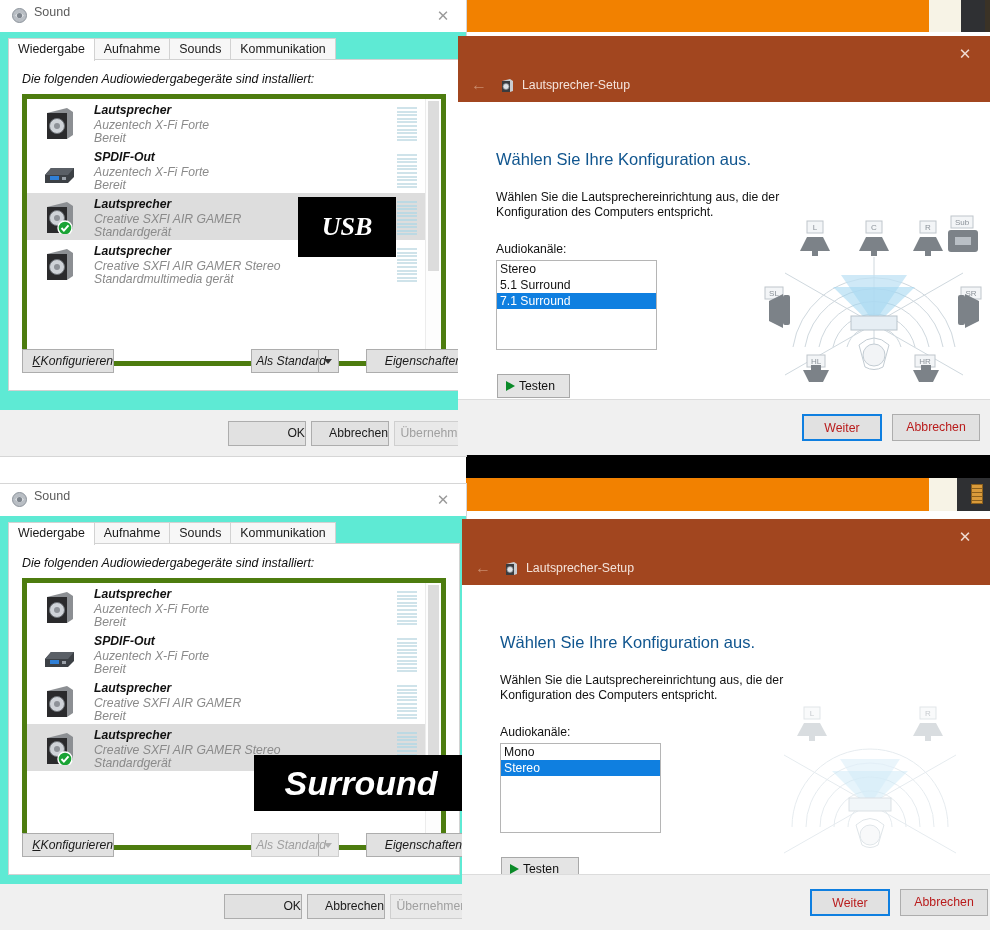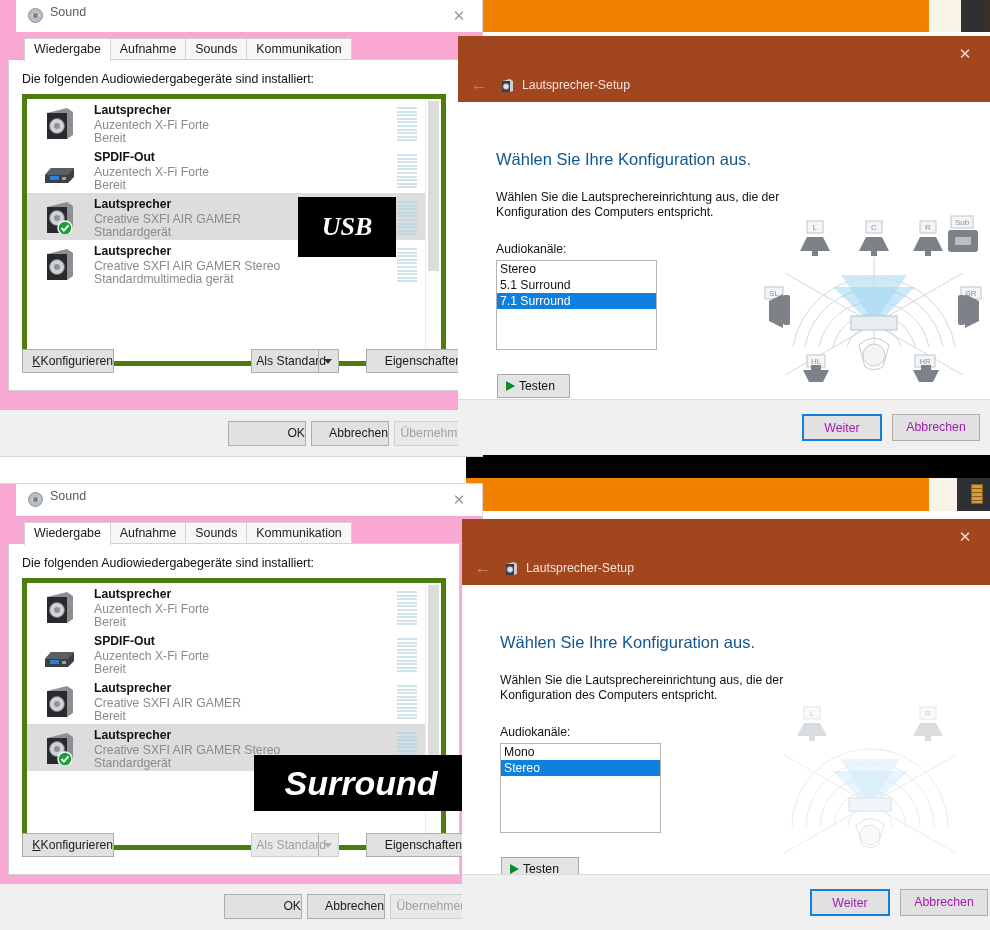--- a/index.html
+++ b/index.html
@@ -16,35 +16,35 @@
 
   .bg-orange-mid{position:absolute;left:466px;top:478px;width:463px;height:33px;background:#f28100;}
   .bg-cream-mid{position:absolute;left:929px;top:478px;width:28px;height:33px;background:#f7f3e6;}
   .bg-dark-mid{position:absolute;left:957px;top:478px;width:33px;height:33px;background:#2f3033;}
   .bg-mid-icon{position:absolute;left:971px;top:484px;width:12px;height:20px;background:#d99a3a;
      border:1px solid #8a5f1d;box-sizing:border-box;}
   .bg-mid-icon i{display:block;height:3px;border-bottom:1px solid #8a5f1d;}
   .bg-black-band2{position:absolute;left:466px;top:455px;width:524px;height:23px;background:#000;}
 
   
-  .win{position:absolute;background:#f9a8d4;box-shadow:0 0 0 1px #d6d6d6;padding-left:16px;}
+  .win{position:absolute;background:#5eead4;box-shadow:0 0 0 1px #d6d6d6;}
   .win-title{height:32px;position:relative;background:#ffffff;}
   .win-title .wt-icon{position:absolute;left:11px;top:7px;width:17px;height:17px;}
   .win-title .wt-text{position:absolute;left:34px;top:5px;font-size:12.5px;color:#5b5b5b;}
   .win-close{position:absolute;right:0;top:0;width:46px;height:31px;color:#9a9a9a;
      font-size:15px;text-align:center;line-height:31px;font-family:"Liberation Sans",sans-serif;}
 
   
   .tabstrip{position:relative;height:22px;margin:6px 0 12px 8px;}
   .tabstrip:after{content:"";position:absolute;left:0;bottom:0;width:452px;height:1px;background:#d2d2d2;}
   .tab{position:relative;float:left;height:21px;line-height:21px;padding:0 9px;font-size:12.4px;
        color:#1a1a1a;border:1px solid #d2d2d2;border-bottom:none;background:#f7f7f7;margin-right:-1px;}
   .tab.active{background:#ffffff;z-index:2;height:22px;}
 
-  .panel{position:relative;background:#ffffff;border:1px solid #d2d2d2;border-top:none;}
+  .panel{position:relative;background:#ffffff;border:1px solid #d2d2d2;border-top:none;font-style:italic;}
   .panel-label{font-size:12.4px;color:#111;padding:12px 0 8px 13px;}
 
   
   .devlist{position:relative;margin:0 13px;border:5px solid #4d7c0f;background:#fff;overflow:hidden;}
   .devrow{position:relative;height:47px;}
   .devrow.sel{background:#dddddd;}
   .devicon{position:absolute;left:14px;top:7px;width:36px;height:34px;}
   .devname{position:absolute;left:67px;top:4px;font-size:12.2px;color:#111;font-weight:bold;}
   .devsub{position:absolute;left:67px;top:19px;font-size:12.2px;color:#8a8a8a;}
   .devstat{position:absolute;left:67px;top:32px;font-size:12.2px;color:#8a8a8a;}
@@ -80,21 +80,21 @@
   .wiz-lbl{position:absolute;font-size:12.2px;color:#111;}
   .listbox{position:absolute;border:1px solid #b5b5b5;background:#fff;overflow:hidden;}
   .lbitem{font-size:12.2px;color:#111;padding:1px 3px;line-height:14px;}
   .lbitem.sel{background:#0f7fe0;color:#fff;}
   .testbtn{position:absolute;border:1px solid #a8a8a8;background:#e4e4e4;font-size:12.2px;color:#111;}
   .testbtn .tri{position:absolute;left:8px;top:50%;margin-top:-5px;width:0;height:0;
      border-top:5px solid transparent;border-bottom:5px solid transparent;border-left:9px solid #0a8a28;}
   .testbtn span{position:absolute;left:22px;top:50%;margin-top:-8px;line-height:16px;}
   .hint{position:absolute;text-align:center;font-size:12.2px;color:#111;line-height:15px;}
   .wiz-foot{position:absolute;left:0;right:0;bottom:0;background:#f0f0f0;border-top:1px solid #dcdcdc;}
-  .wbtn{position:absolute;border:1px solid #adadad;background:#e1e1e1;font-size:12.3px;color:#a21caf;
+  .wbtn{position:absolute;border:1px solid #adadad;background:#e1e1e1;font-size:12.3px;color:#b91c1c;
     text-align:center;box-sizing:border-box;}
   .wbtn.prim{border:2px solid #0f7fe0;background:#e1e1e1;}
 
   
   .sticker{position:absolute;background:#000;color:#fff;font-style:italic;font-weight:bold;
     font-family:"Liberation Sans",sans-serif;display:flex;align-items:center;justify-content:center;}
 
   .diag{position:absolute;}
 </style>
 </head>

